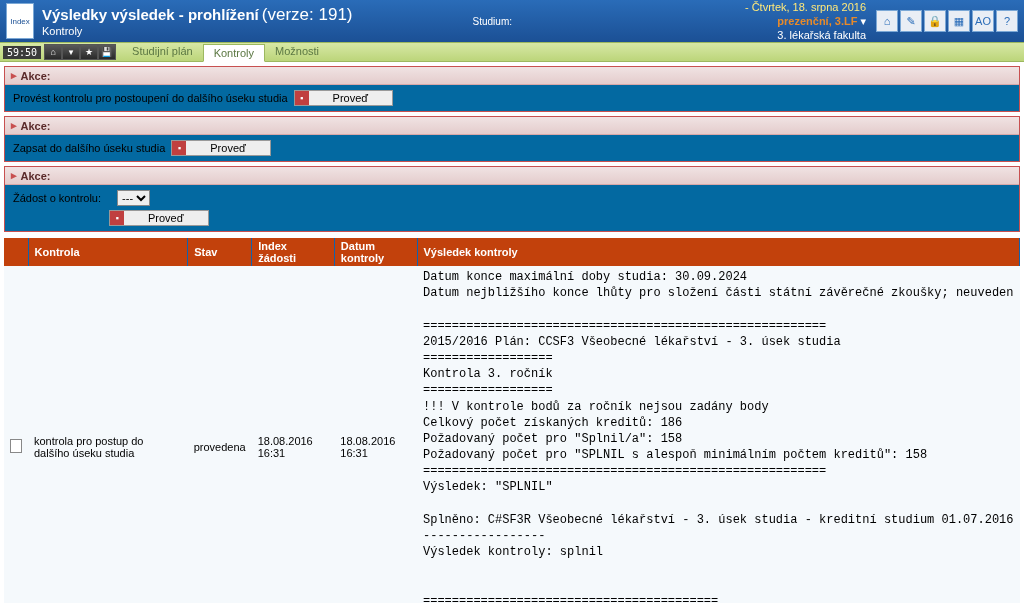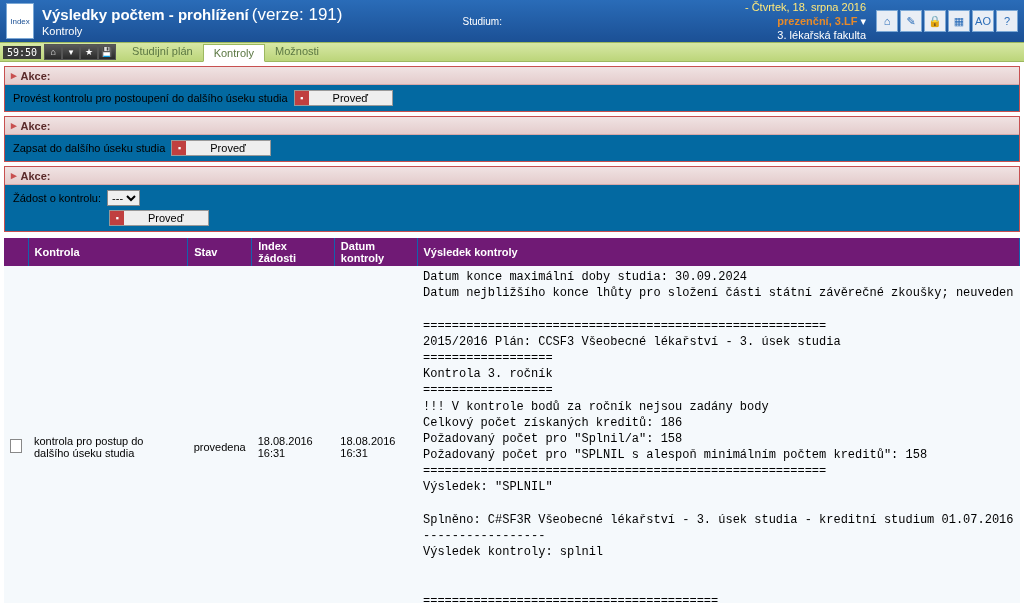--- a/index.html
+++ b/index.html
@@ -51,34 +51,34 @@
   }
   .akce-head .tri { color: #c85050; }
   .akce-body { padding: 5px 8px; background: #0369a1; font-size: 11px; display: flex; align-items: center; gap: 6px; flex-wrap: wrap; }
   .btn-proved { display: inline-flex; align-items: center; gap: 0; border: 1px solid #999; background: #eee; cursor: pointer; }
   .btn-proved .bicon { width: 14px; height: 14px; background: #c04040; color: #fff; font-size: 9px; display: flex; align-items: center; justify-content: center; }
   .btn-proved .btxt { padding: 1px 24px; font-size: 11px; }
   select.mini { font-size: 11px; border: 1px solid #888; }
   
   
   .data-table { width: calc(100% - 8px); margin: 6px 4px 0 4px; border-collapse: collapse; font-size: 11px; }
-  .data-table thead th { background: #701a75; color: #fff; text-align: left; padding: 2px 6px; font-weight: bold; border-right: 1px solid #1262ad; }
+  .data-table thead th { background: #c2410c; color: #fff; text-align: left; padding: 2px 6px; font-weight: bold; border-right: 1px solid #1262ad; }
   .data-table td { padding: 3px 6px; vertical-align: top; border-bottom: 1px solid #d6e3ef; }
   .data-table tbody tr { background: #f5f9fc; }
   .page-icon { width: 12px; height: 14px; background: #fff; border: 1px solid #888; display: inline-block; position: relative; }
   .result-pre { font-family: "Courier New", monospace; font-size: 12px; white-space: pre; line-height: 1.35; }
 </style>
 </head>
 <body>
 
 <div class="header">
   <div class="header-icon">Index</div>
   <div class="header-title">
     <div>
-      <h1>Výsledky počtem - prohlížení</h1>
+      <h1>Výsledky výsledek - prohlížení</h1>
       <span class="ver">(verze: 191)</span>
     </div>
     <div class="sub">Kontroly</div>
   </div>
   <div class="header-mid">Studium:</div>
   <div class="header-right">
     <div class="date">- Čtvrtek, 18. srpna 2016</div>
     <div>
       <span class="prog">prezenční, 3.LF</span>
       <span class="arrow">▾</span>
@@ -137,21 +137,21 @@
     </span>
   </div>
 </div>
 
 <div class="akce-box">
   <div class="akce-head">
     <span class="tri">▸</span>
     <span>Akce:</span>
   </div>
   <div class="akce-body" style="flex-direction:column; align-items:flex-start; gap:4px;">
-    <div style="display:flex; align-items:center; gap:6px;">
+    <div style="display:flex; align-items:center; gap:16px;">
       <span>Žádost o kontrolu:</span>
       <select class="mini">
         <option>---</option>
       </select>
     </div>
     <div style="padding-left:96px;">
       <span class="btn-proved">
         <span class="bicon">▪</span>
         <span class="btxt">Proveď</span>
       </span>

